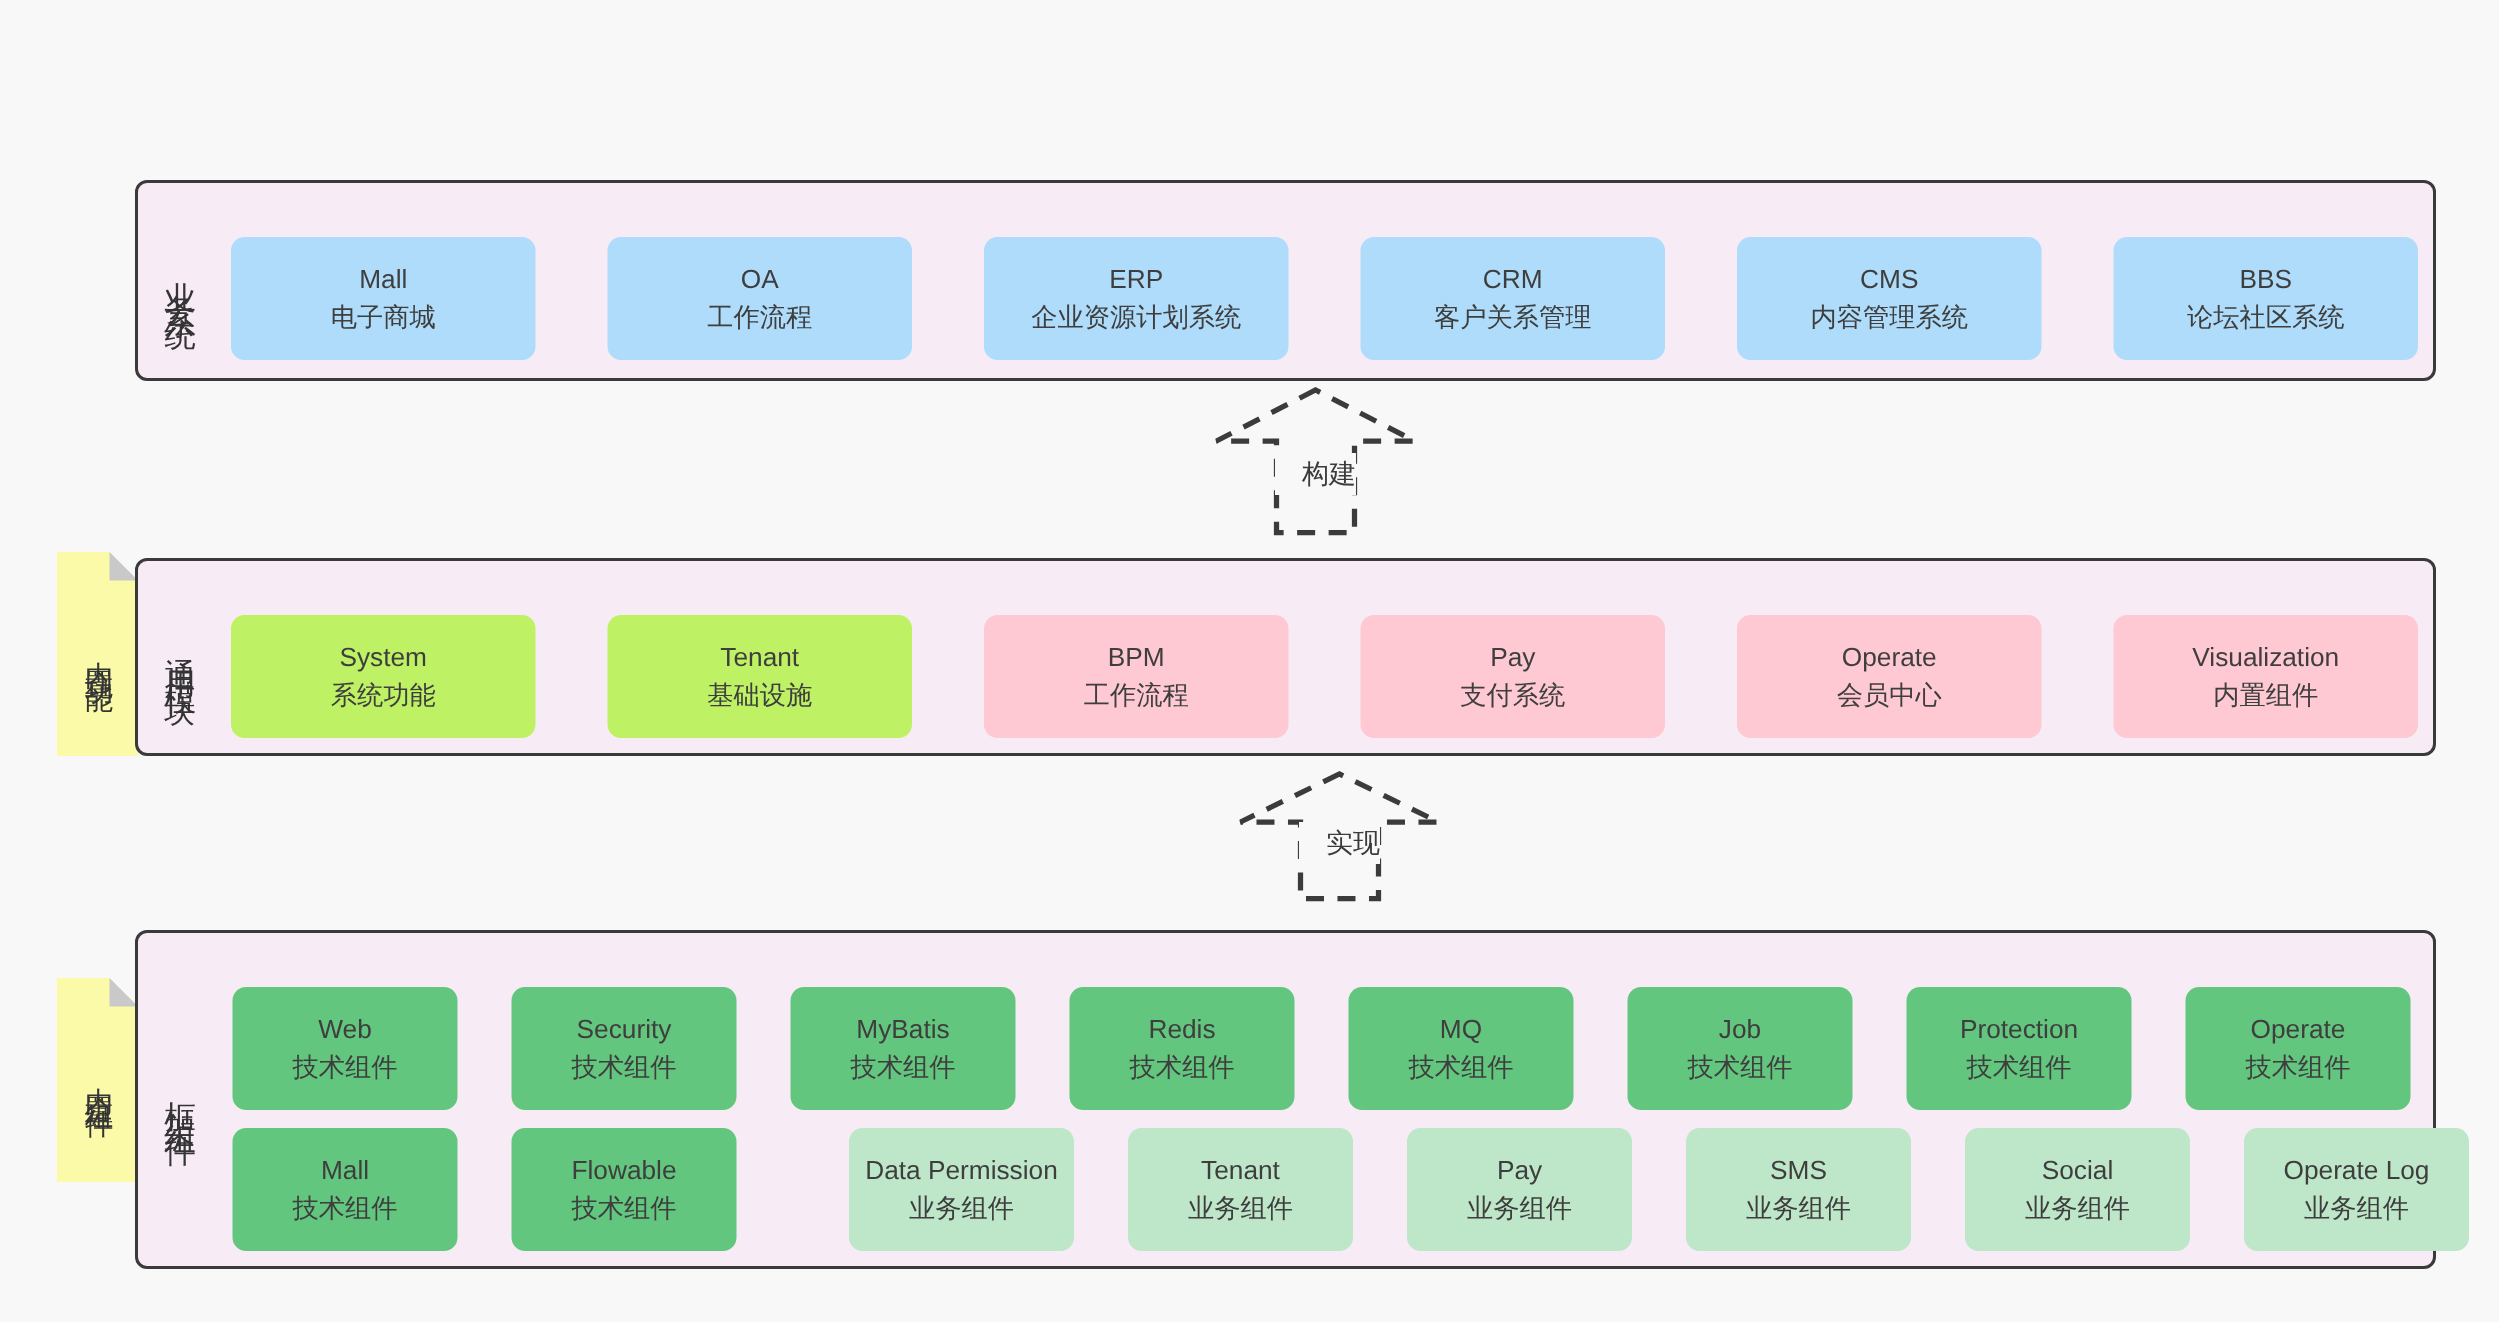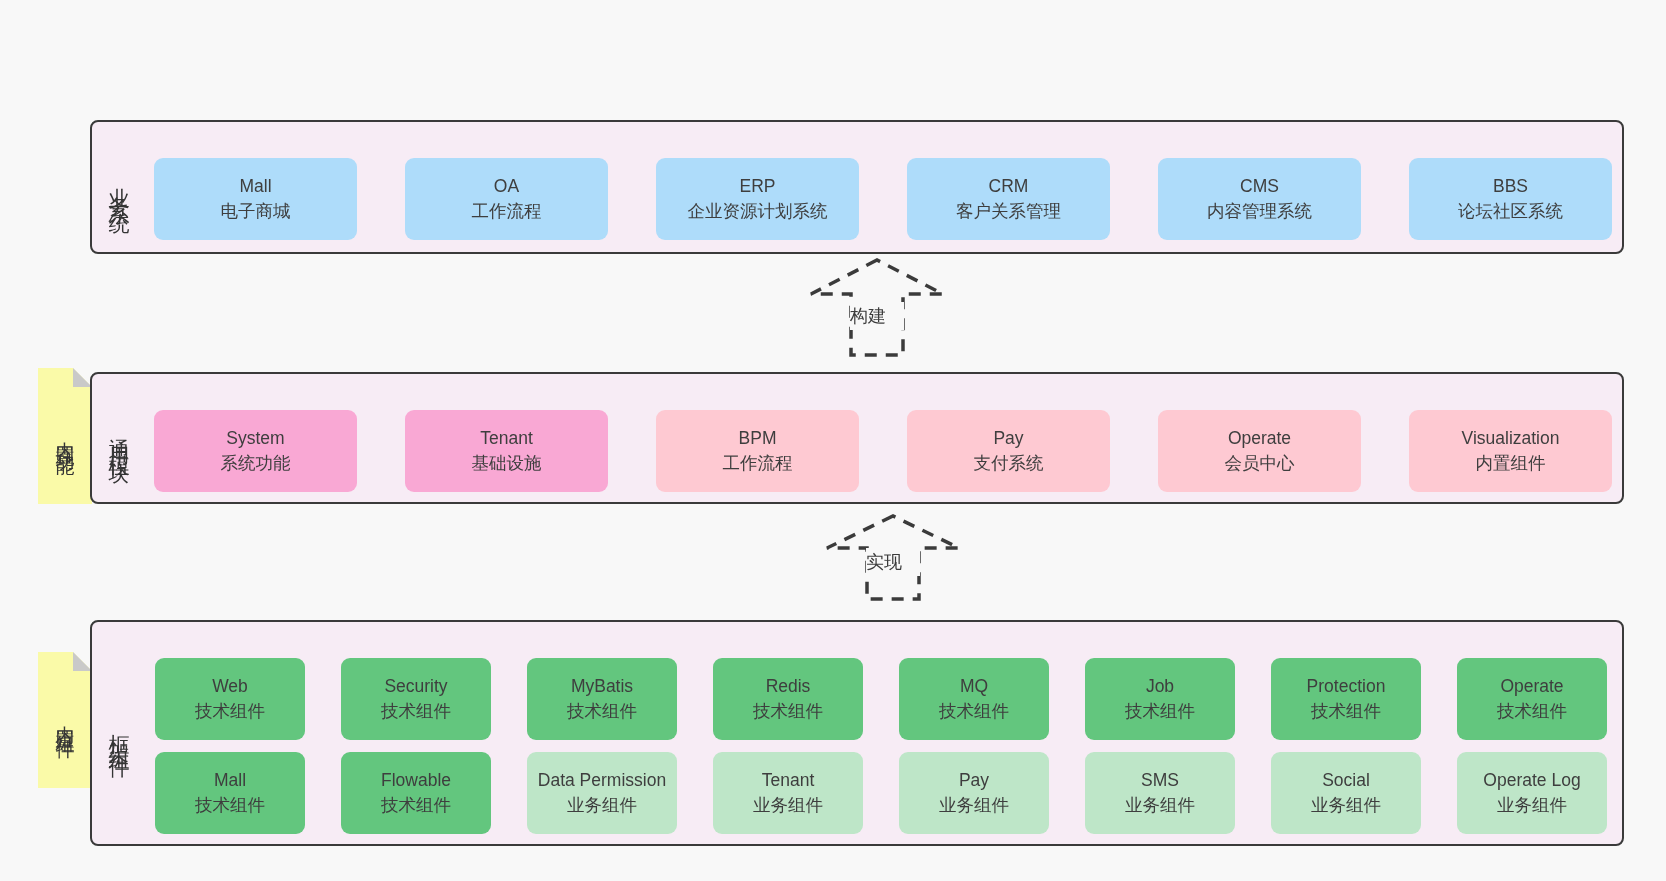--- a/index.html
+++ b/index.html
@@ -28,24 +28,24 @@
     display:flex; flex-direction:column; align-items:center; justify-content:center;
     text-align:center; font-size:17.5px; line-height:25px; padding:0 6px; box-sizing:border-box;
   }
   .rowa { top:36px; }
   .rowb { top:130px; }
   .w6 { width:203px; }
   .w8 { width:150px;text-align:right; }
   .c0{left:62px}.c1{left:313px}.c2{left:564px}.c3{left:815px}.c4{left:1066px}.c5{left:1317px}
   .g0{left:63px}.g1{left:249px}.g2{left:435px}.g3{left:621px}.g4{left:807px}.g5{left:993px}.g6{left:1179px}.g7{left:1365px}
   .blue  { background:#aedcfa; }
-  .red   { background:#f9a8d4; }
+  .red   { background:#bef264; }
   .pink  { background:#fec9d2; }
   .green { background:#63c67e; }
-  .green-light { background:#bee6c8; }
+  .green-light { background:#bee6c8;margin-left:39px; }
   
   .sticky {
     position:absolute; left:38px; width:54px; background:#fafaa8;
   }
   .sticky-modules    { top:368px; height:136px; }
   .sticky-components { top:652px; height:136px; }
   .sticky::before {
     content:""; position:absolute; top:0; right:0; width:0; height:0;
     border-top:19px solid #f8f8f8; border-left:19px solid transparent;
   }
@@ -58,21 +58,21 @@
     writing-mode:vertical-rl; font-size:19px; letter-spacing:5px;
     color:#343434; white-space:nowrap;
   }
   
   .arrow-svg { position:absolute; }
   .arrow-svg polygon {
     fill:#f8f8f8; stroke:#3b3b3b; stroke-width:3.5; stroke-dasharray:12 9;
   }
   .arrow-label {
     position:absolute; width:54px; height:28px; line-height:28px;
-    background:#f8f8f8; text-align:left; font-size:18px; color:#3b3b3b;
+    background:#f8f8f8; text-align:right; font-size:18px; color:#3b3b3b;
   }
   .arrow1-svg { left:790px; top:254px; }
   .arrow1-label { left:850px; top:302px; }
   .arrow2-svg { left:806px; top:510px; }
   .arrow2-label { left:866px; top:548px; }
 </style>
 </head>
 <body>
 
 <div class="canvas">

